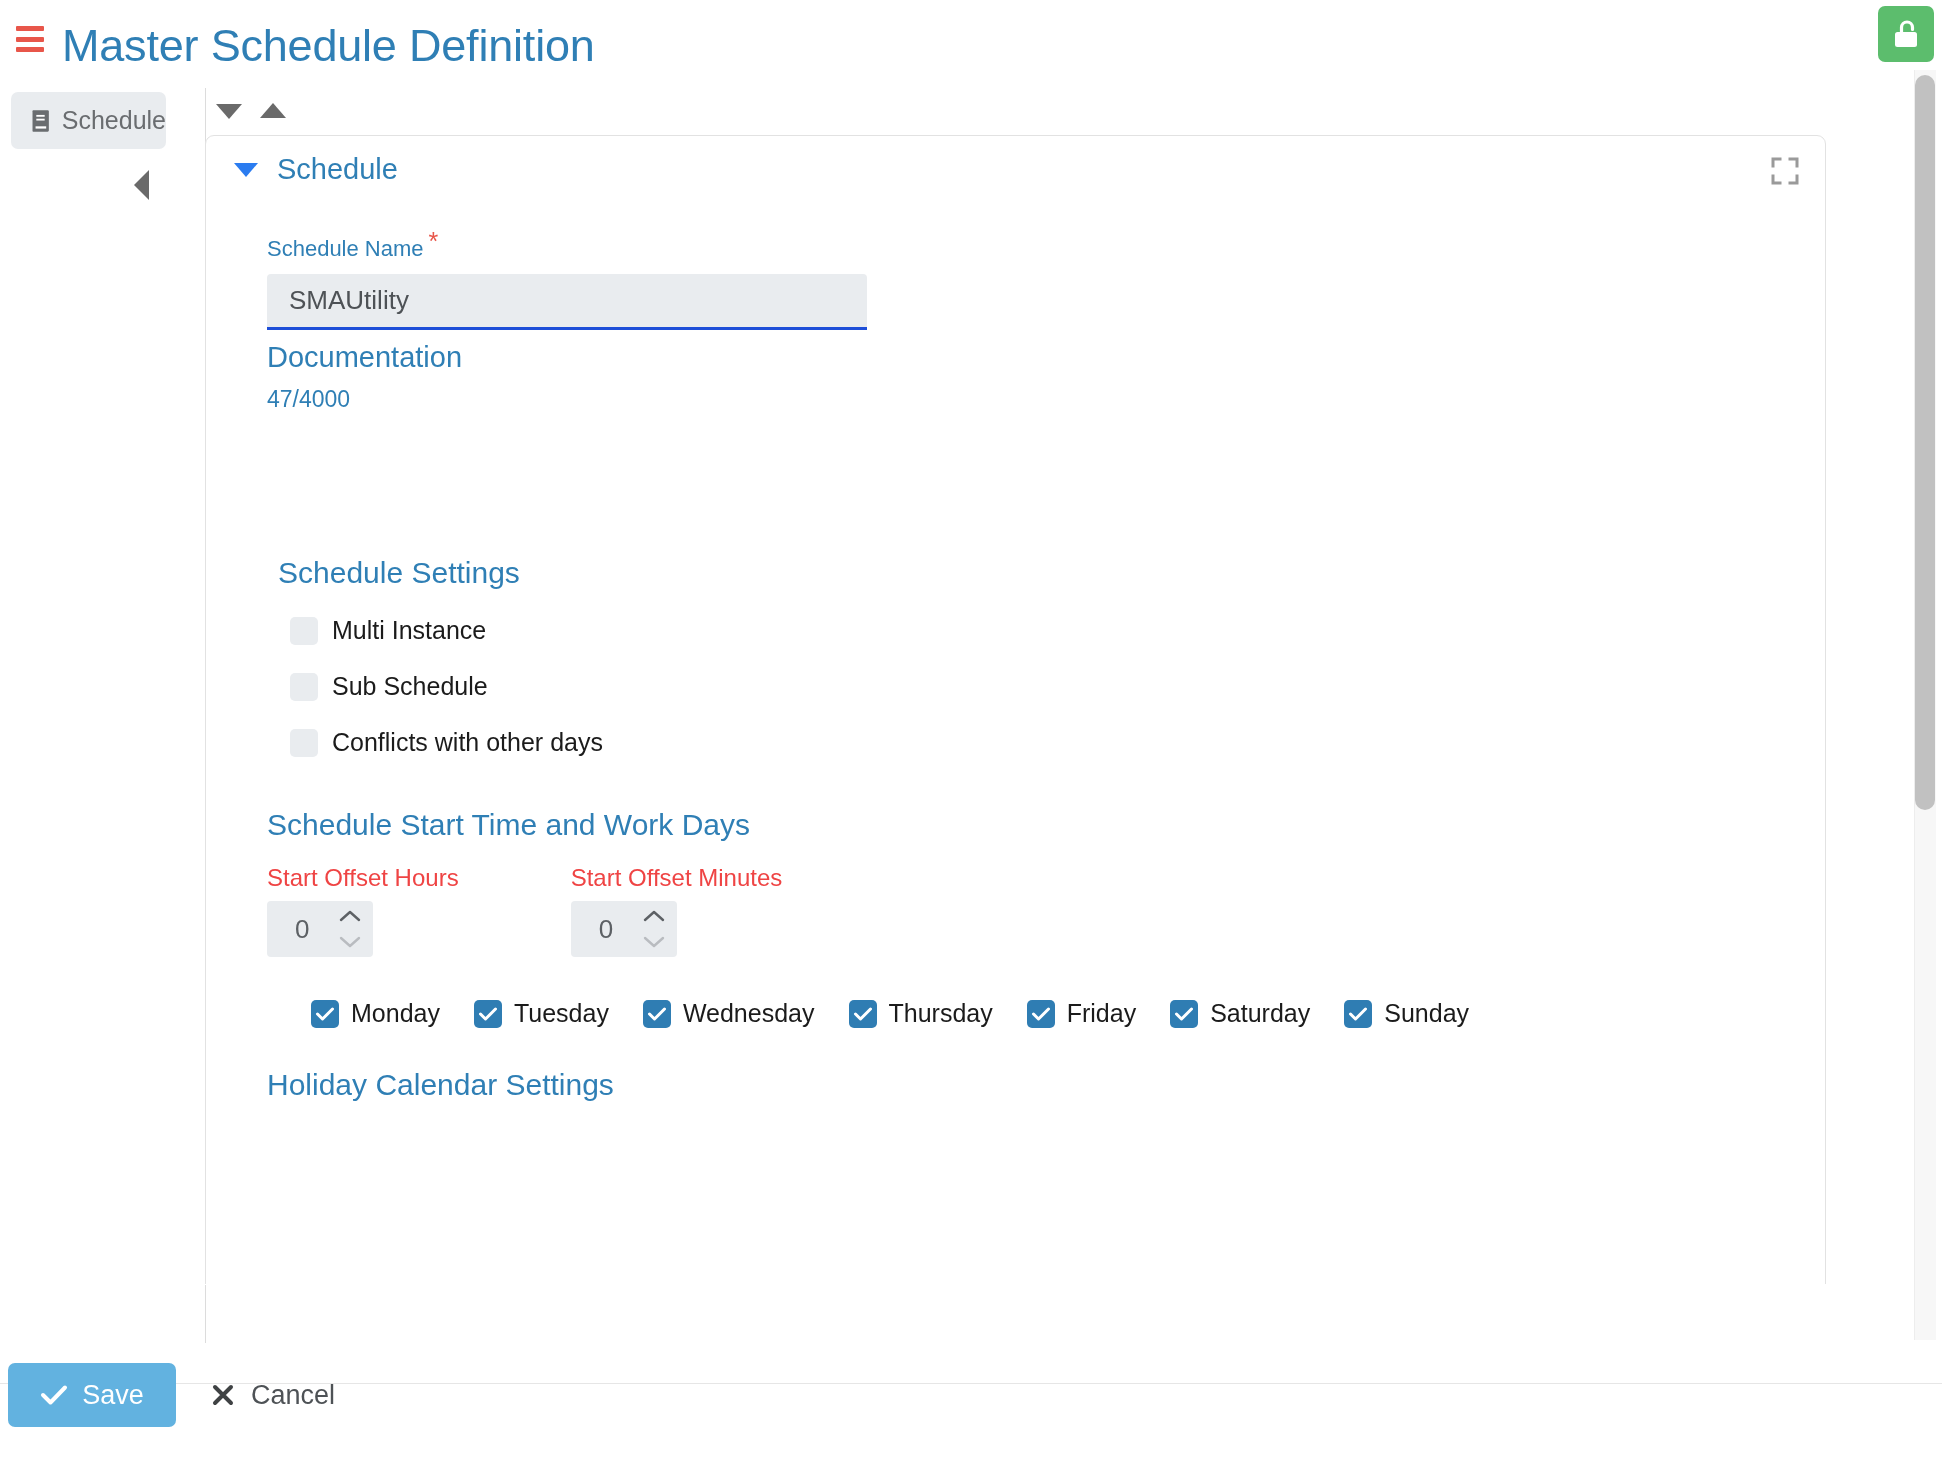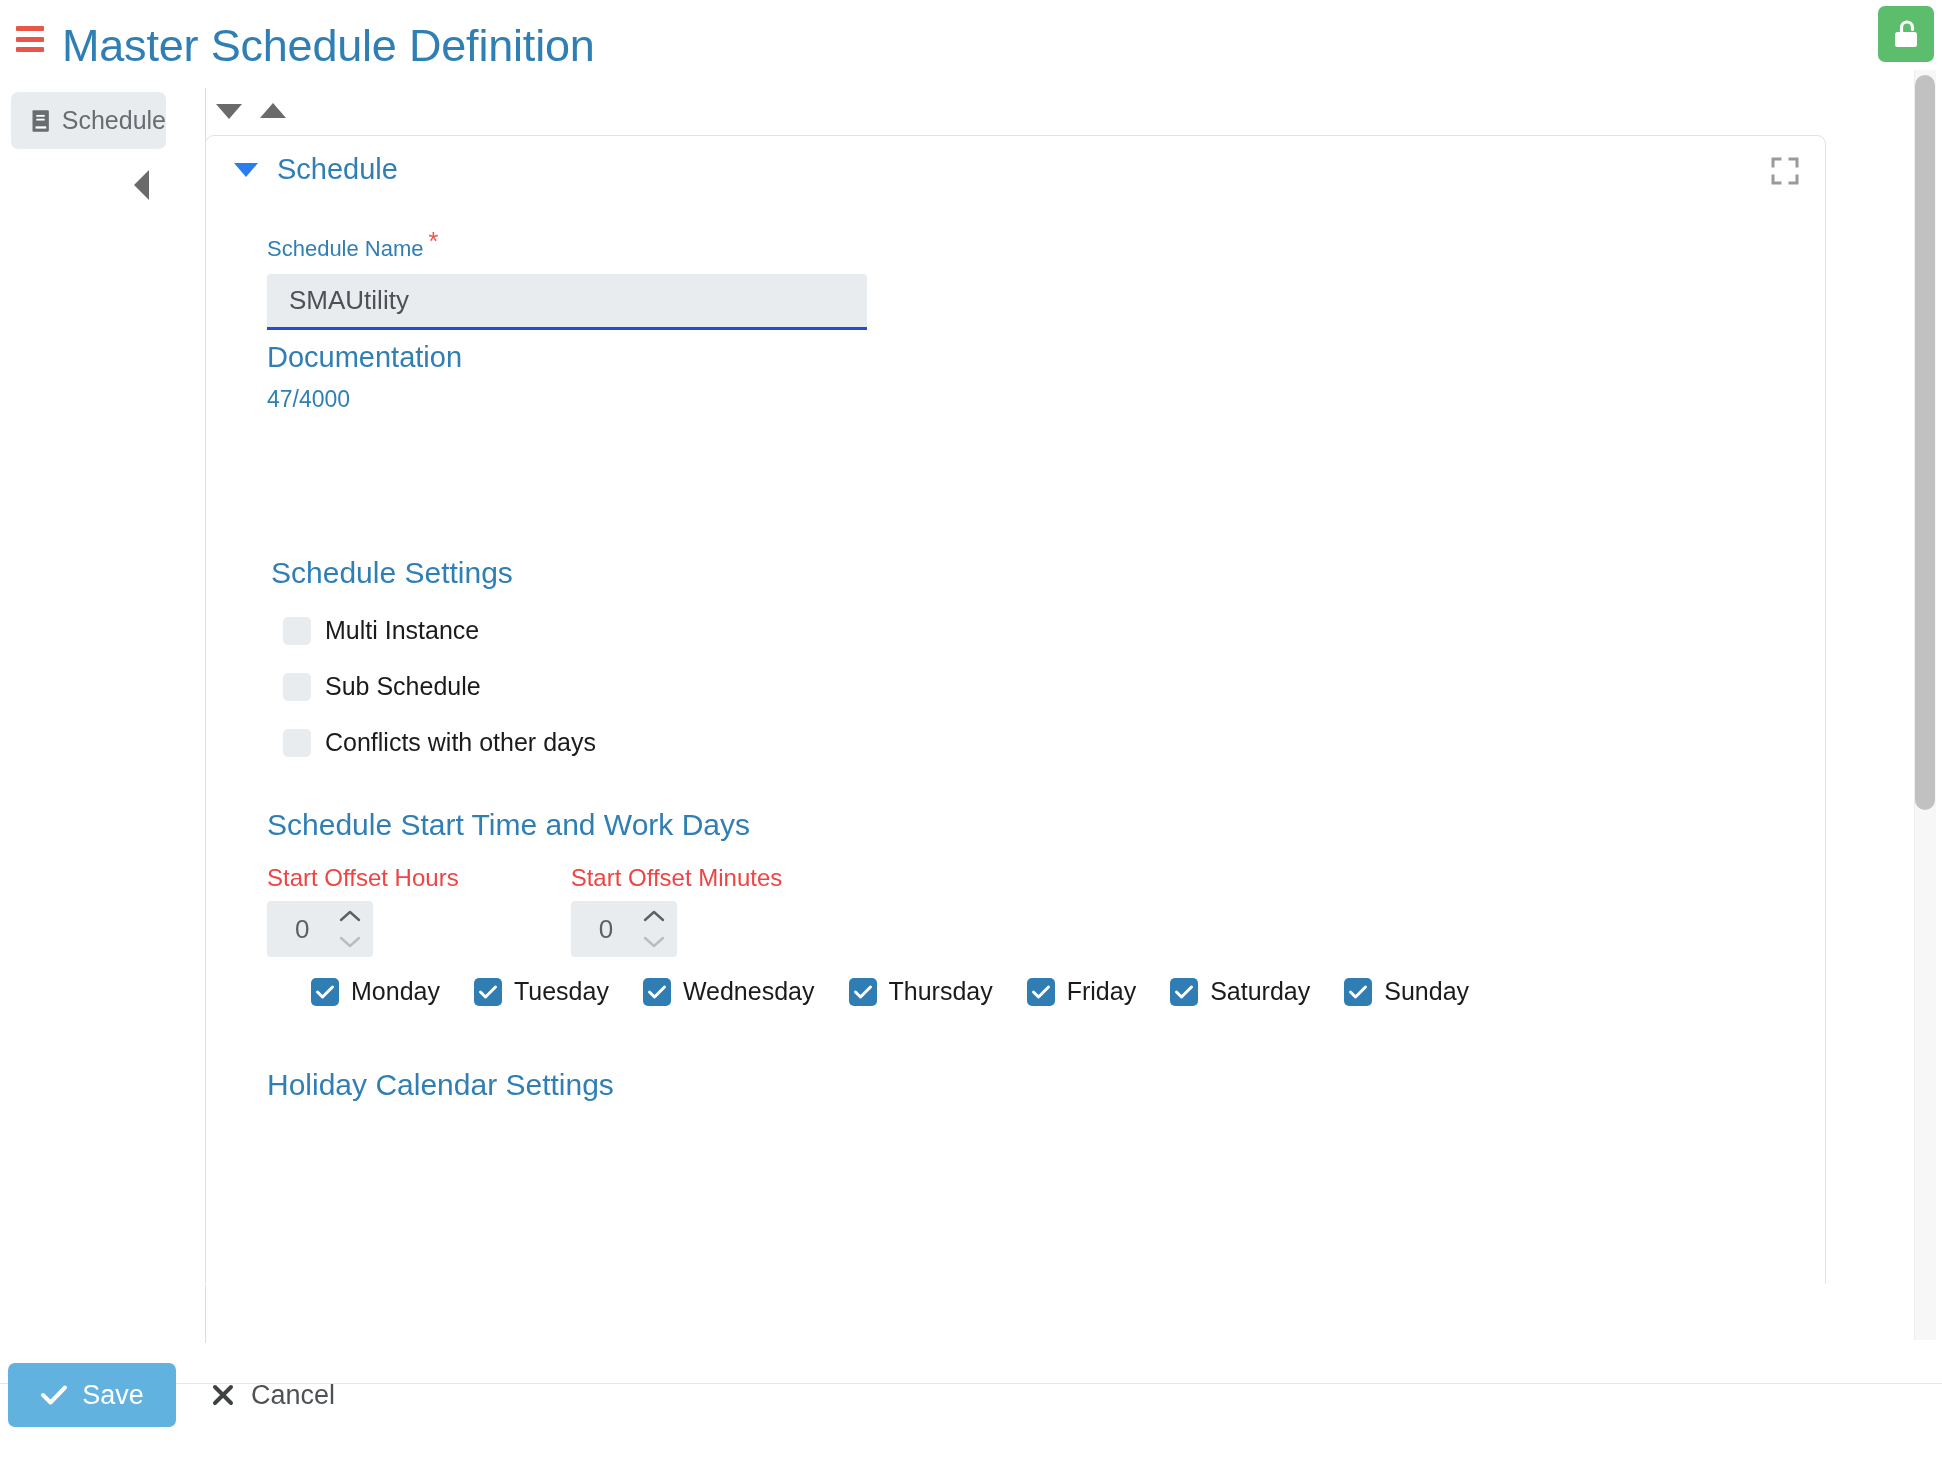--- a/index.html
+++ b/index.html
@@ -230,21 +230,21 @@
         <span class="field-label">Schedule Name</span><span class="req-star">*</span>
       </div>
       <input class="name-input" type="text" style="margin-top: 12px;" value="SMAUtility">
     </div>
 
     <div style="position:absolute; left:61px; top:205px;">
       <div style="font-size:29px; color:#2f7fb5;">Documentation</div>
       <div class="char-count" style="margin-top:12px;">47/4000</div>
     </div>
 
-    <div style="position:absolute; left:65px; top:420px;">
+    <div style="position:absolute; left:72px; top:420px;">
       <div class="section-head">Schedule Settings</div>
       <div style="margin-top:26px;">
         <div class="cb-row">
           <span class="cb-box-off"></span>
           <span class="cb-label">Multi Instance</span>
         </div>
         <div class="cb-row">
           <span class="cb-box-off"></span>
           <span class="cb-label">Sub Schedule</span>
         </div>
@@ -286,21 +286,21 @@
             </span>
             <span class="spin-down">
               <svg width="22" height="14" viewBox="0 0 22 14">
                 <path d="M2 3 L11 11 L20 3" fill="none" stroke="#b9bcc0" stroke-width="2.4" stroke-linecap="round" stroke-linejoin="round"></path>
               </svg>
             </span>
           </div>
         </div>
       </div>
 
-      <div class="days-row" style="margin-top:20px;padding-left:44px;">
+      <div class="days-row" style="margin-top:42px;padding-left:44px;">
         <div class="day-item">
           <span class="cb-box-on">
             <svg width="20" height="16" viewBox="0 0 20 16">
                 <path d="M2.5 8 L7.5 13 L17.5 3" fill="none" stroke="#ffffff" stroke-width="3" stroke-linecap="round" stroke-linejoin="round"></path>
               </svg>
           </span>
           <span class="cb-label">Monday</span>
         </div>
         <div class="day-item">
           <span class="cb-box-on">

